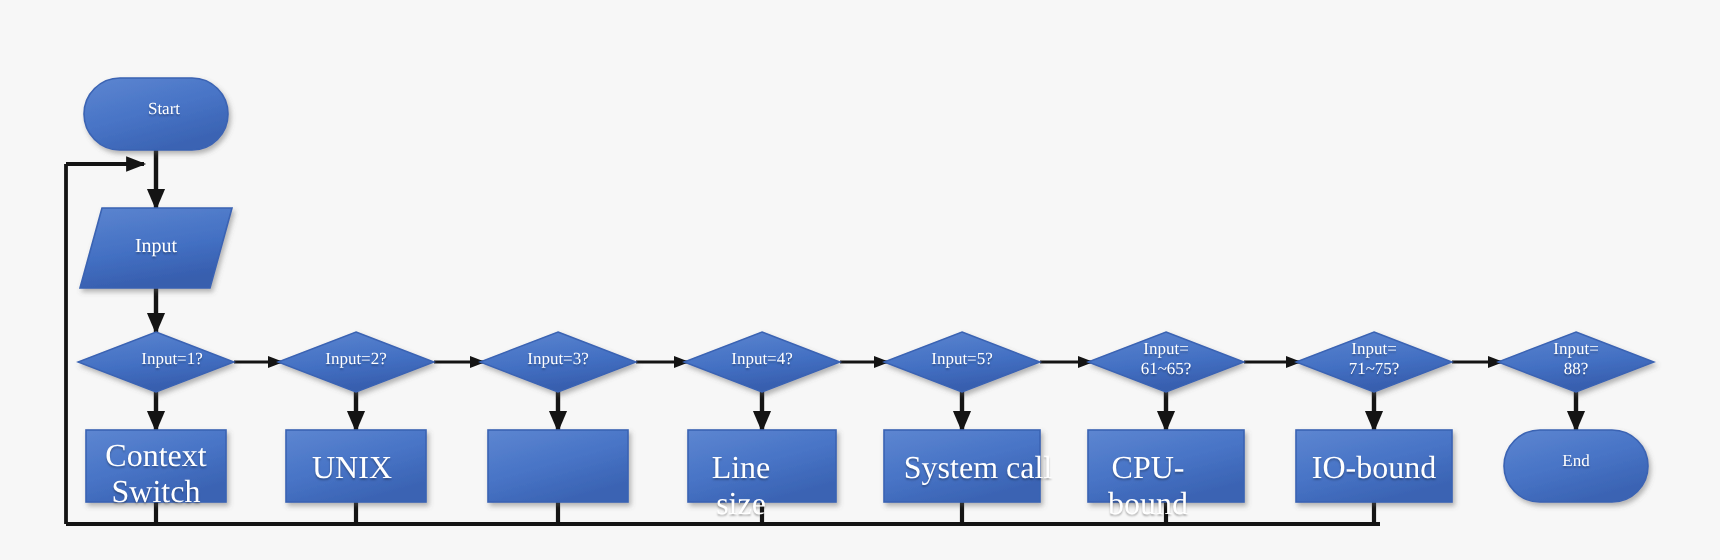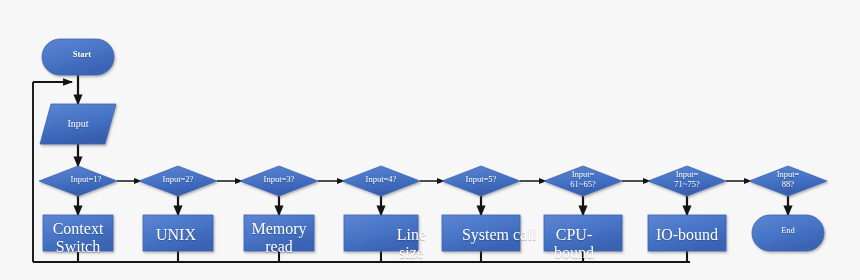--- a/index.html
+++ b/index.html
@@ -116,39 +116,37 @@
 
     <rect x="43" y="215" width="70" height="36" fill="url(#nodeGrad)" stroke="#3a63b3" stroke-width="0.8" filter="url(#softShadow)"></rect>
     <rect x="143" y="215" width="70" height="36" fill="url(#nodeGrad)" stroke="#3a63b3" stroke-width="0.8" filter="url(#softShadow)"></rect>
     <rect x="244" y="215" width="70" height="36" fill="url(#nodeGrad)" stroke="#3a63b3" stroke-width="0.8" filter="url(#softShadow)"></rect>
     <rect x="344" y="215" width="74" height="36" fill="url(#nodeGrad)" stroke="#3a63b3" stroke-width="0.8" filter="url(#softShadow)"></rect>
     <rect x="442" y="215" width="78" height="36" fill="url(#nodeGrad)" stroke="#3a63b3" stroke-width="0.8" filter="url(#softShadow)"></rect>
     <rect x="544" y="215" width="78" height="36" fill="url(#nodeGrad)" stroke="#3a63b3" stroke-width="0.8" filter="url(#softShadow)"></rect>
     <rect x="648" y="215" width="78" height="36" fill="url(#nodeGrad)" stroke="#3a63b3" stroke-width="0.8" filter="url(#softShadow)"></rect>
   </svg>
 
-  <div class="node-label lbl-terminal" style="left:42px;  top:50px;  width:80px;font-weight:bold;">Start</div>
+  <div class="node-label lbl-terminal" style="left:42px;  top:50px;  width:80px;">Start</div>
   <div class="node-label lbl-io" style="left:40px;  top:118px; width:76px;">Input</div>
 
   <div class="node-label lbl-decision" style="left:47px;  top:175px; width:78px;">Input=1?</div>
   <div class="node-label lbl-decision" style="left:139px; top:175px; width:78px;">Input=2?</div>
   <div class="node-label lbl-decision" style="left:240px; top:175px; width:78px;">Input=3?</div>
   <div class="node-label lbl-decision" style="left:342px; top:175px; width:78px;">Input=4?</div>
   <div class="node-label lbl-decision" style="left:442px; top:175px; width:78px;">Input=5?</div>
   <div class="node-label lbl-decision" style="left:544px; top:170px; width:78px;">Input=
 61~65?</div>
   <div class="node-label lbl-decision" style="left:648px; top:170px; width:78px;">Input=
 71~75?</div>
   <div class="node-label lbl-decision" style="left:749px; top:170px; width:78px;">Input=
 88?</div>
 
   <div class="node-label lbl-process" style="left:43px;  top:220px; width:70px;">Context
 Switch</div>
   <div class="node-label lbl-process" style="left:143px; top:226px; width:66px;">UNIX</div>
-  <div class="node-label lbl-process" style="left:244px; top:220px; width:70px;">Memory
-read</div>
-  <div class="node-label lbl-process" style="left:344px; top:226px; width:53px;padding-left:41px;">Line size</div>
-  <div class="node-label lbl-process" style="left:460px; top:226px; width:78px;">System call</div>
+  <div class="node-label lbl-process" style="left:344px; top:226px; width:53px;">Line size</div>
+  <div class="node-label lbl-process" style="left:450px; top:226px; width:78px;">System call</div>
   <div class="node-label lbl-process" style="left:544px; top:226px; width:60px;">CPU-bound</div>
   <div class="node-label lbl-process" style="left:648px; top:226px; width:78px;">IO-bound</div>
   <div class="node-label lbl-terminal" style="left:752px; top:226px; width:72px;">End</div>
 
 </div>
 
 </body></html>

